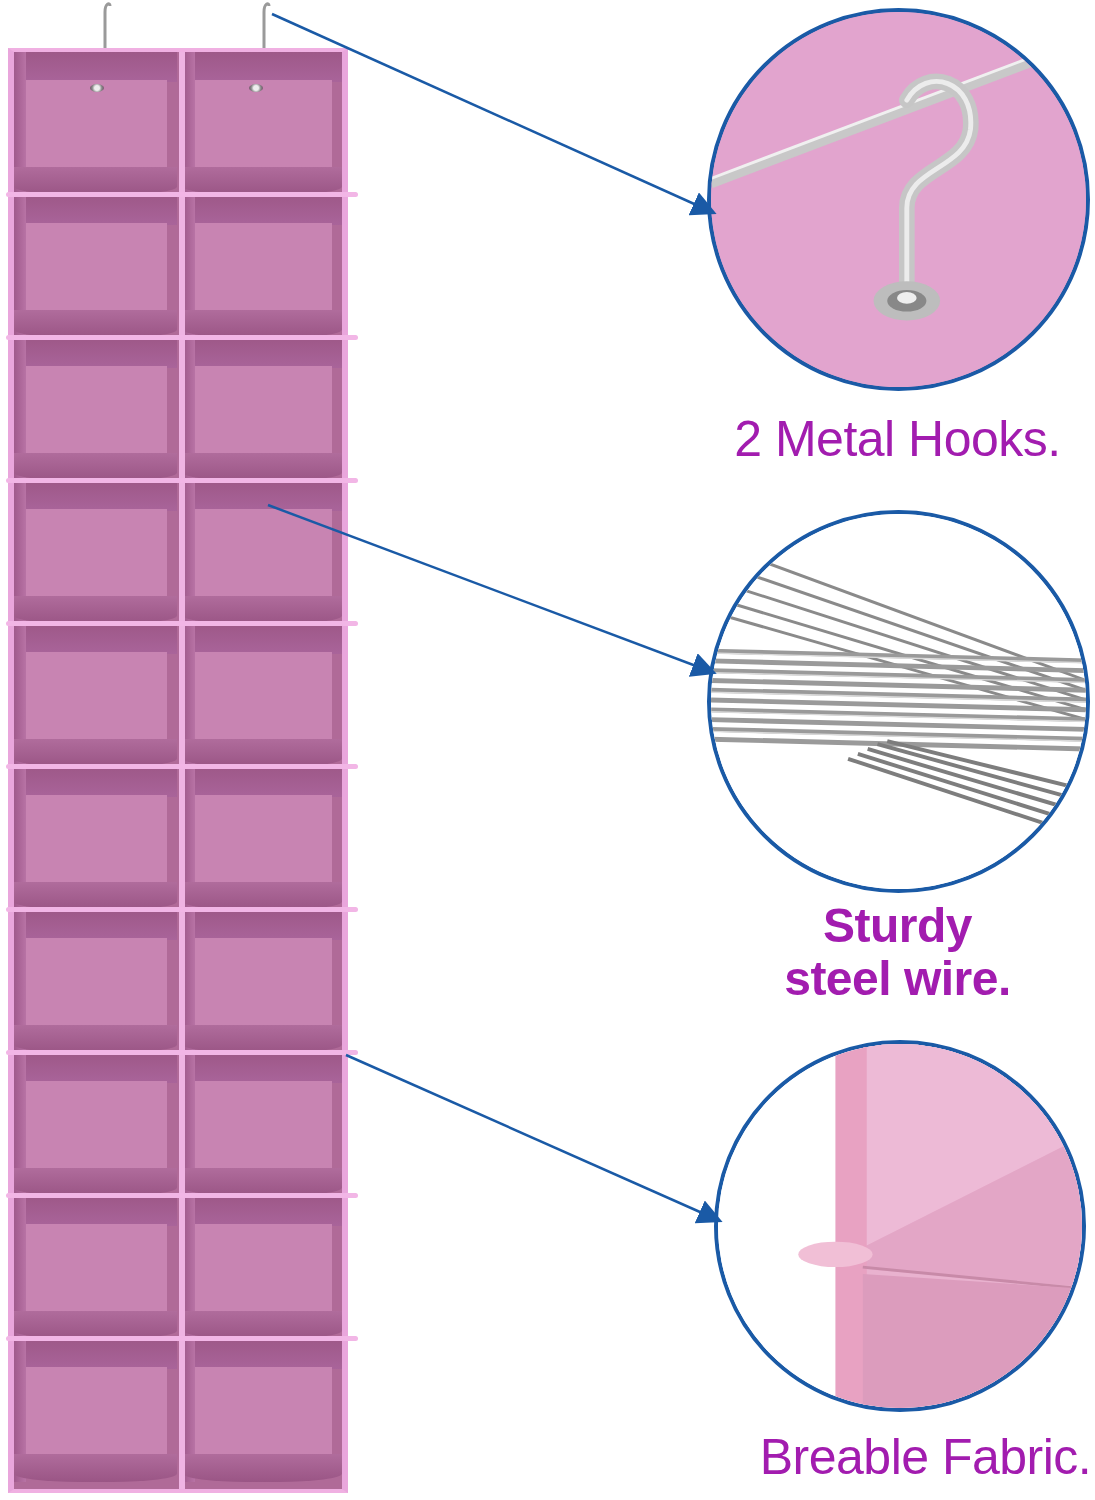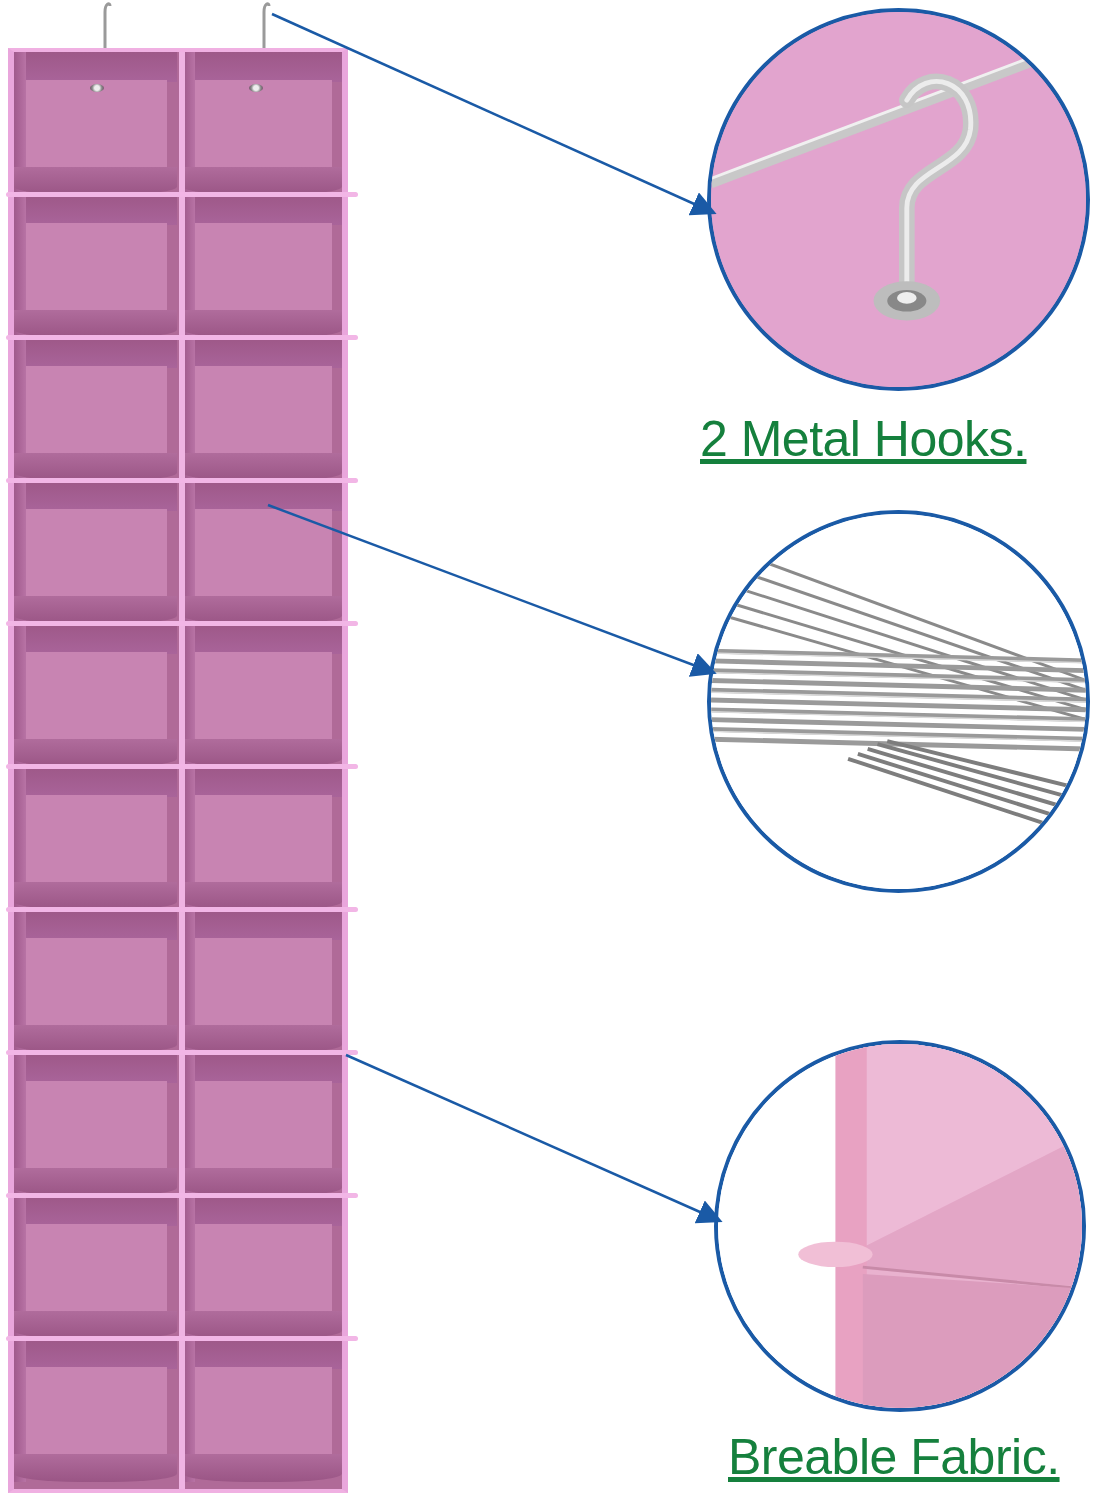--- a/index.html
+++ b/index.html
@@ -67,21 +67,21 @@
 
   
   .circle {
     position: absolute; border: 4px solid #1a5aa6; border-radius: 50%; overflow: hidden;
   }
   .c1 { left: 707px; top: 8px; width: 383px; height: 383px; background: #e3a6cf; }
   .c2 { left: 707px; top: 510px; width: 383px; height: 383px; background: #fff; }
   .c3 { left: 714px; top: 1040px; width: 372px; height: 372px; background: #fff; }
 
   .caption {
-    position: absolute; color: #15803d; line-height: 1.1; text-decoration: underline;
+    position: absolute; color: #a21caf; text-align: center; line-height: 1.1;
   }
   .cap1 { left: 700px; top: 412px; width: 395px; font-size: 50px; font-weight: 400; letter-spacing: -0.5px; }
   .cap2 { left: 720px; top: 900px; width: 355px; font-size: 48px; font-weight: 700; letter-spacing: -0.5px; }
   .cap3 { left: 728px; top: 1430px; width: 395px; font-size: 50px; font-weight: 400; letter-spacing: -0.5px; }
 </style>
 </head>
 <body>
 
 <div class="organizer">
   <svg class="hook left" viewBox="0 0 14 52">
@@ -305,20 +305,22 @@
     <g stroke="#7d7d7d" stroke-width="4">
       <line x1="140" y1="250" x2="383" y2="330"></line>
         <line x1="150" y1="245" x2="383" y2="318"></line>
       <line x1="160" y1="240" x2="383" y2="306"></line>
         <line x1="170" y1="235" x2="383" y2="294"></line>
       <line x1="180" y1="232" x2="383" y2="282"></line>
     </g>
   </svg>
 </div>
 <div class="caption cap2">
+  <div>Sturdy</div>
+  <div>steel wire.</div>
 </div>
 
 <div class="circle c3">
   <svg width="100%" height="100%" viewBox="0 0 372 372">
     <rect width="372" height="372" fill="#ffffff"></rect>
     <rect x="148" y="0" width="224" height="372" fill="#e9b2cf"></rect>
     <polygon points="148,0 372,0 372,95 148,208" fill="#edbad6"></polygon>
     <polygon points="148,208 372,95 372,248 148,230" fill="#e3a6c6"></polygon>
     <rect x="120" y="0" width="32" height="372" fill="#e8a2c2"></rect>
     <ellipse cx="120" cy="215" rx="38" ry="13" fill="#f1bfd6"></ellipse>

